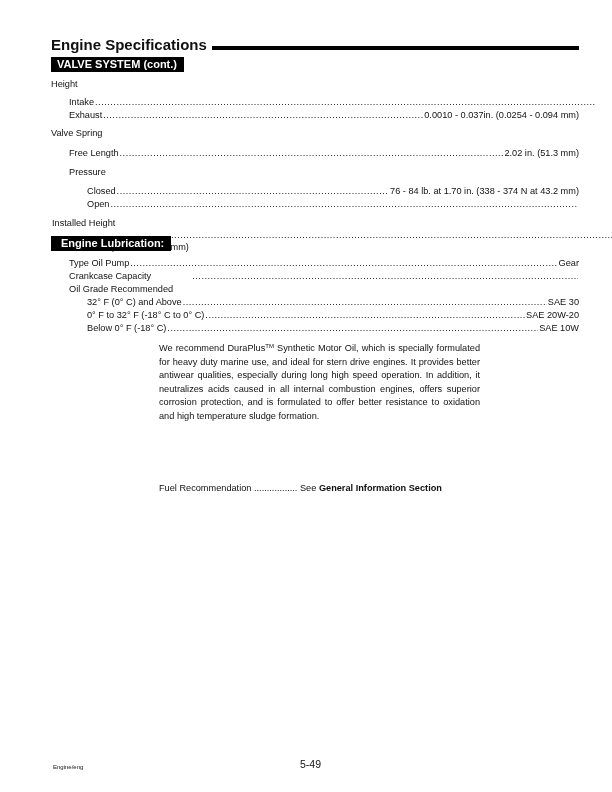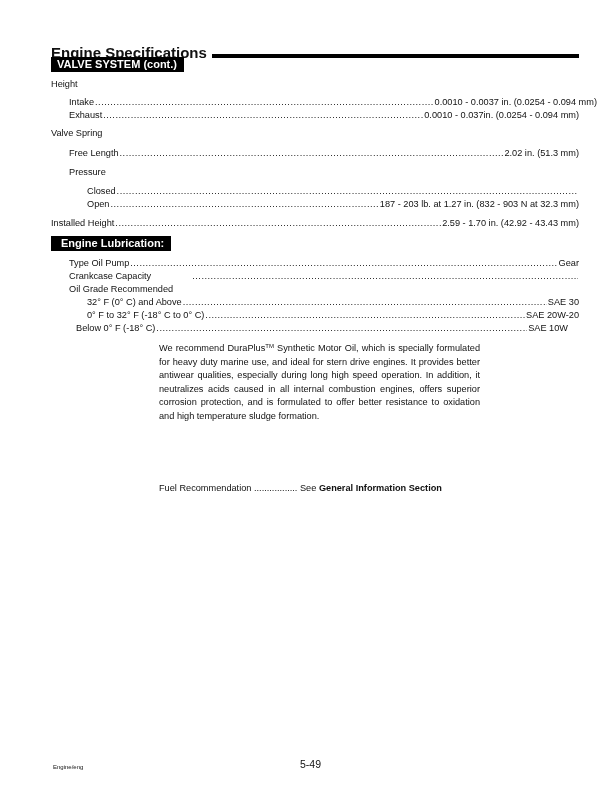--- a/index.html
+++ b/index.html
@@ -1,19 +1,19 @@
 <!DOCTYPE html>
 <html><head>
   <meta charset="utf-8">
   <style>
     html, body { margin: 0; padding: 0; background: #ffffff; }
     body { width: 612px; height: 792px; position: relative; overflow: hidden;
            font-family: "Liberation Sans", sans-serif; color: #111; }
     .abs { position: absolute; }
-    .title-wrap { left: 51px; top: 40px; width: 528px; height: 22px; display: flex; align-items: flex-end; }
+    .title-wrap { left: 51px; top: 32px; width: 528px; height: 22px; display: flex; align-items: flex-end; }
     .title { font-size: 15px; font-weight: bold; white-space: nowrap; line-height: 18px; }
     .title-rule { flex: 1; height: 4px; background: #000; margin-left: 5px; margin-bottom: 4px; }
     .section-label { background: #000; color: #fff; font-weight: bold; font-size: 11px;
                      padding: 1px 7px 1px 6px; line-height: 13px; white-space: nowrap; }
     .text { font-size: 9.2px; line-height: 12px; white-space: nowrap; }
     .leader { display: flex; align-items: baseline; font-size: 9.2px; line-height: 12px; }
     .leader .lbl { white-space: nowrap; }
     .leader .dots { flex: 1; overflow: hidden; white-space: nowrap; margin: 0 1px; letter-spacing: 0.5px; }
     .leader .dots::before { content: "....................................................................................................................................................................................................................................................................................................."; }
     .leader .val { white-space: nowrap; }
@@ -31,49 +31,48 @@
   <span class="title-rule"></span>
 </div>
 
 <div class="abs section-label" style="left:51px; top:57px;">VALVE SYSTEM (cont.)</div>
 
 <div class="abs text" style="left:51px; top:78px;">Height</div>
 
 <div class="abs leader" style="left:69px; top:96px; width:528px;">
   <span class="lbl">Intake</span>
   <span class="dots"></span>
-  <span class="val">0.0010 - 0.0037 in. (0.0254 - 0.094 mm)</span>
 </div>
 <div class="abs leader" style="left:69px; top:109px; width:510px;">
   <span class="lbl">Exhaust</span>
   <span class="dots"></span>
   <span class="val">0.0010 - 0.037in. (0.0254 - 0.094 mm)</span>
 </div>
 
 <div class="abs text" style="left:51px; top:127px;">Valve Spring</div>
 
 <div class="abs leader" style="left:69px; top:147px; width:510px;">
   <span class="lbl">Free Length</span>
   <span class="dots"></span>
   <span class="val">2.02 in. (51.3 mm)</span>
 </div>
 
 <div class="abs text" style="left:69px; top:166px;">Pressure</div>
 
 <div class="abs leader" style="left:87px; top:185px; width:492px;">
   <span class="lbl">Closed</span>
   <span class="dots"></span>
+  <span class="val">76 - 84 lb. at 1.70 in. (338 - 374 N at 43.2 mm)</span>
 </div>
 <div class="abs leader" style="left:87px; top:198px; width:492px;">
   <span class="lbl">Open</span>
   <span class="dots"></span>
-  <span class="val">187 - 203 lb. at 1.27 in. (832 - 903 N at 32.3 mm)</span>
 </div>
 
-<div class="abs leader" style="left:51px; top:217px; width:528px;">
+<div class="abs leader" style="left:51px; top:217px; width:528px;flex-direction:column;">
   <span class="lbl">Installed Height</span>
   <span class="dots"></span>
   <span class="val">2.59 - 1.70 in. (42.92 - 43.43 mm)</span>
 </div>
 
 <div class="abs section-label" style="left:51px; top:236px;padding-left:10px;">Engine Lubrication:</div>
 
 <div class="abs leader" style="left:69px; top:257px; width:510px;">
   <span class="lbl">Type Oil Pump</span>
   <span class="dots"></span>
@@ -89,21 +88,21 @@
 <div class="abs leader" style="left:87px; top:296px; width:492px;">
   <span class="lbl">32° F (0° C) and Above</span>
   <span class="dots"></span>
   <span class="val">SAE 30</span>
 </div>
 <div class="abs leader" style="left:87px; top:309px; width:492px;">
   <span class="lbl">0° F to 32° F (-18° C to 0° C)</span>
   <span class="dots"></span>
   <span class="val">SAE 20W-20</span>
 </div>
-<div class="abs leader" style="left:76px; top:322px; width:492px;">
+<div class="abs leader" style="left:87px; top:322px; width:492px;">
   <span class="lbl">Below 0° F (-18° C)</span>
   <span class="dots"></span>
   <span class="val">SAE 10W</span>
 </div>
 
 <div class="abs para" style="left:159px; top:342px;"><span>We recommend DuraPlus</span><sup>TM</sup><span> Synthetic Motor Oil, which is specially formulated for heavy duty marine use, and ideal for stern drive engines. It provides better antiwear qualities, especially during long high speed operation. In addition, it neutralizes acids caused in all internal combustion engines, offers superior corrosion protection, and is formulated to offer better resistance to oxidation and high temperature sludge formation.</span></div>
 
 <div class="abs text" style="left:159px; top:438px;margin-top:44px;">
   <span>Fuel Recommendation</span>
   <span>.................</span>

